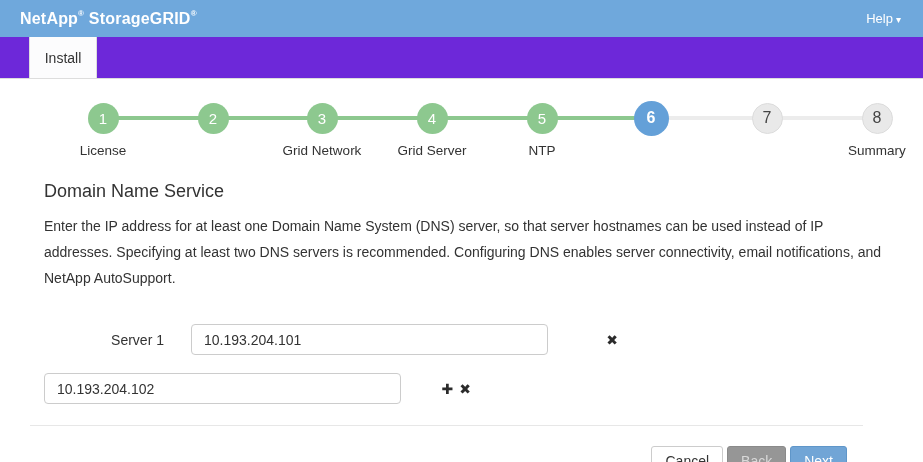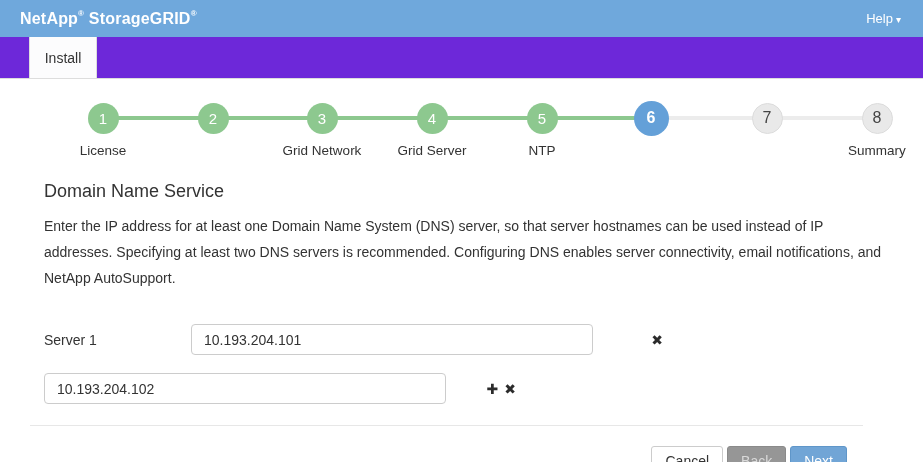--- a/index.html
+++ b/index.html
@@ -35,22 +35,22 @@
   .step-label { margin-top:7px; font-size:13.5px; color:#333; }
   .step.active .step-label { font-weight:bold; }
 
   
   .content { padding:14px 30px 0 44px; }
   .page-title { font-size:18px; font-weight:400; color:#333; margin-bottom:11px; }
   .page-desc { font-size:14px; line-height:26px; color:#333; max-width:853px; }
 
   .dns-form { margin-top:33px; }
   .form-row { display:flex; align-items:center; margin-bottom:18px; }
-  .form-label { width:120px; font-size:14px; color:#333; margin-right:27px; }
-  .ip-input { width:402px; height:31px; border:1px solid #ccc; border-radius:4px;
+  .form-label { width:120px; text-align:right; font-size:14px; color:#333; margin-right:27px; }
+  .ip-input { width:357px; height:31px; border:1px solid #ccc; border-radius:4px;
               padding:0 12px; font-size:14px; color:#333; font-family:"Liberation Sans", sans-serif; }
   .row-icons { margin-left:30px; width:40px; display:flex; justify-content:flex-end;
                align-items:center; gap:6px; }
   .icon-btn { font-size:14px; color:#2b2b2b; cursor:pointer; line-height:1; }
 
   .divider { border:none; border-top:1px solid #e7e7e7; margin:21px 30px 0 30px; }
 
   
   .footer { display:flex; justify-content:flex-end; gap:4px; padding:20px 46px 0 0; }
   .btn { height:30px; padding:0 13px; font-size:14px; border-radius:3px; cursor:pointer;

